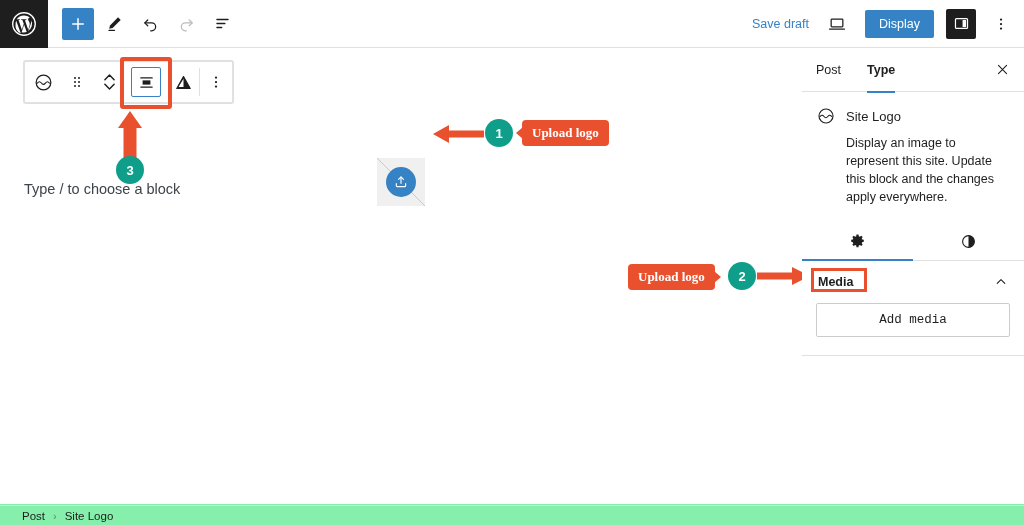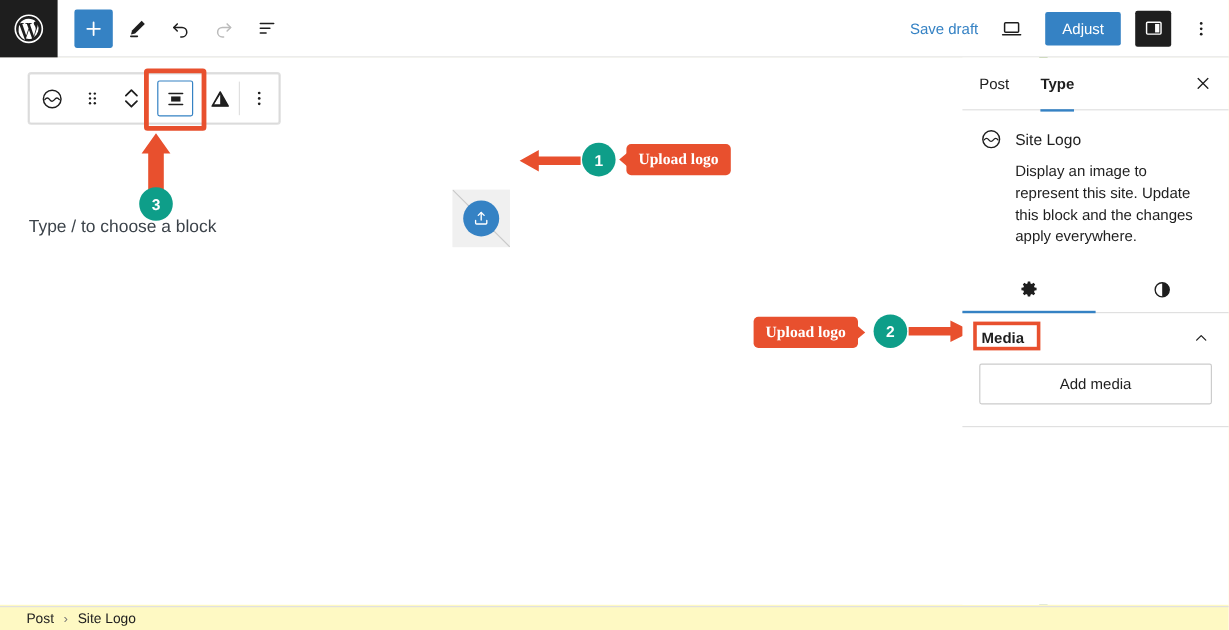--- a/index.html
+++ b/index.html
@@ -2,21 +2,21 @@
 <html><head>
 <meta charset="utf-8">
 <style>
   * { box-sizing: border-box; margin: 0; padding: 0; }
   html, body {
     width: 1024px; height: 525px;
     font-family: "Liberation Sans", sans-serif;
     background: #ffffff;
     overflow: hidden;
   }
-  #app { position: relative; width: 1024px; height: 525px; background:#fef9c3; }
+  #app { position: relative; width: 1024px; height: 525px; background:#86efac; }
 
   
   .topbar {
     position: absolute; top:0; left:0; width:1024px; height:48px;
     background:#fff; border-bottom:1px solid #e0e0e0;
     display:flex; align-items:center;
   }
   .wp-logo {
     width:48px; height:48px; background:#1e1e1e;
     display:flex; align-items:center; justify-content:center; flex:0 0 48px;
@@ -162,21 +162,21 @@
   }
   .sb-panel-title { font-size:12.5px; font-weight:bold; color:#1e1e1e; }
   .hl-box-media {
     position:absolute; left:9px; top:7px; width:56px; height:24px;
     border:3px solid #e8502e; pointer-events:none;
   }
   .sb-panel-body { padding:0 14px 18px 14px; }
   .add-media-btn {
     width:100%; height:34px; background:#fff; border:1px solid #ccc;
     border-radius:2px; font-size:12.5px; color:#1e1e1e; cursor:pointer;
-    font-family:Liberation Sans, sans-serif;
+    font-family:Liberation Mono, monospace;
   }
   .sb-divider { height:1px; background:#e0e0e0; }
 
   
   .bottombar {
     position:absolute; left:0; top:505px; width:1024px; height:20px;
     border-top:1px solid #e0e0e0; display:flex; align-items:center;
     padding-left:22px; gap:8px;
   }
   .bc-item { font-size:11.5px; color:#1e1e1e; cursor:pointer; }
@@ -227,21 +227,21 @@
     </div>
 
     <div class="topbar-right">
       <button class="save-draft">Save draft</button>
       <div class="tb-btn">
         <svg width="20" height="20" viewBox="0 0 24 24">
           <rect x="5" y="6" width="14" height="9.5" rx="1" fill="none" stroke="#1e1e1e" stroke-width="1.5"></rect>
           <path d="M3 18h18" stroke="#1e1e1e" stroke-width="1.5" stroke-linecap="round"></path>
         </svg>
       </div>
-      <button class="publish-btn">Adjust</button>
+      <button class="publish-btn">Display</button>
       <div class="sidebar-toggle">
         <svg width="17" height="17" viewBox="0 0 24 24">
           <rect x="3.5" y="5" width="17" height="14" rx="1.3" fill="none" stroke="#fff" stroke-width="1.7"></rect>
           <rect x="13.5" y="7" width="5" height="10" fill="#fff"></rect>
         </svg>
       </div>
       <div class="more-btn">
         <svg width="18" height="18" viewBox="0 0 24 24">
           <circle cx="12" cy="6" r="1.5" fill="#1e1e1e"></circle>
           <circle cx="12" cy="12" r="1.5" fill="#1e1e1e"></circle>

